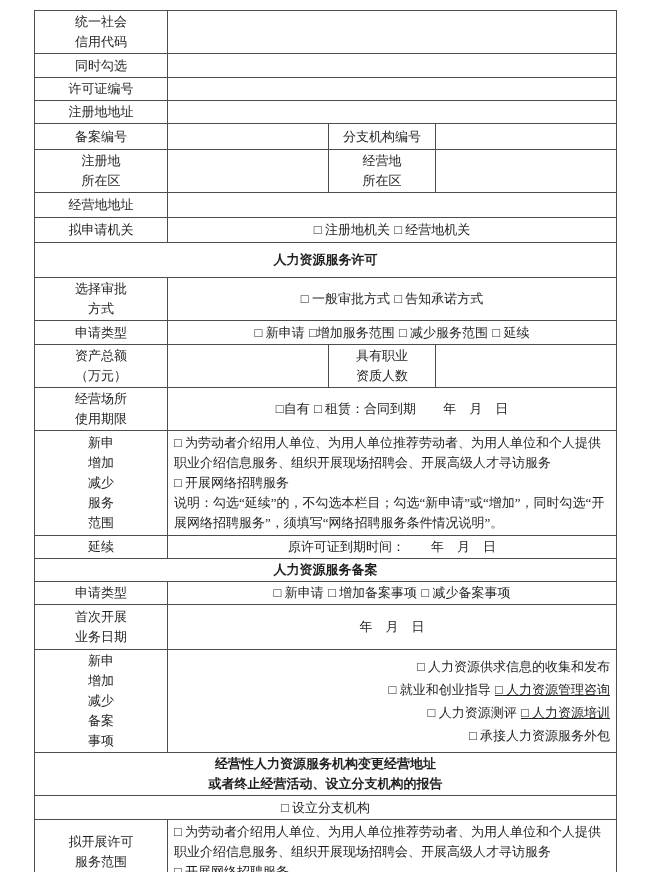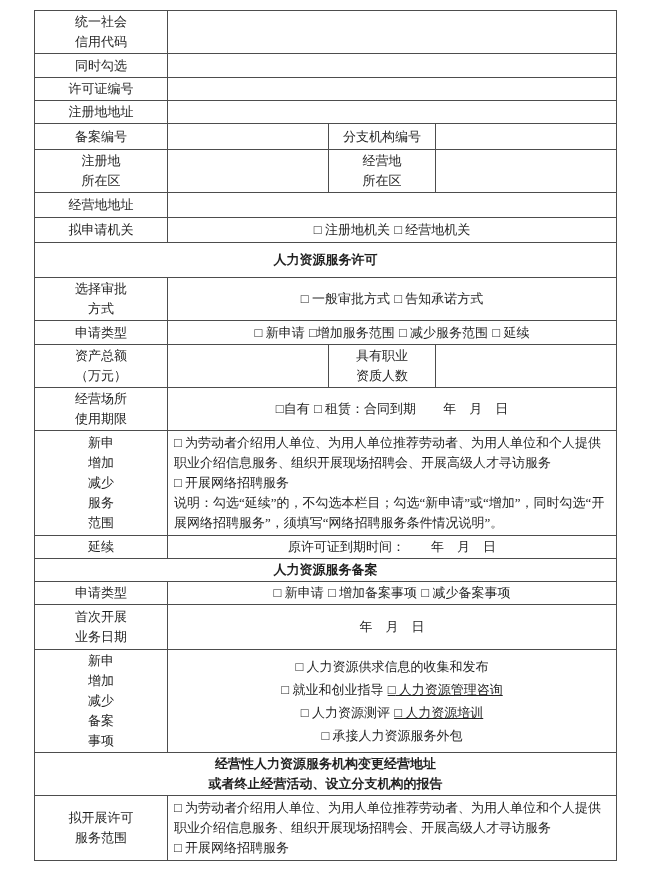--- a/index.html
+++ b/index.html
@@ -42,21 +42,21 @@
   }
   td.ctr { text-align: center; }
   td.inp { background: #ffffff; }
   .cb { letter-spacing: 0; }
   .opt { display: inline; cursor: default; }
   .opt + .opt { margin-left: 1px; }
   .gap-lg { margin-left: 30px; text-decoration: underline; }
   .date-gap { margin-left: 24px; }
   td.multiline { line-height: 20px; padding: 2px 6px; }
   td.items { line-height: 23px; }
-  td.items .line { text-align: center; }
+  td.items .line { text-align: right; }
 </style>
 </head>
 <body>
 
 <table class="form">
   <colgroup>
     <col style="width:133px">
       <col style="width:161px">
       <col style="width:107px">
       <col style="width:181px">
@@ -214,20 +214,25 @@
         <span class="opt"><span class="cb">□</span><span> 承接人力资源服务外包</span></span>
       </div>
     </td>
   </tr>
 
   <tr style="height:38px">
     <td class="sec" colspan="4">经营性人力资源服务机构变更经营地址
 或者终止经营活动、设立分支机构的报告</td>
   </tr>
 
+  <tr style="height:24px">
+    <td class="ctr" colspan="4">
+      <span class="opt"><span class="cb">□</span><span> 设立分支机构</span></span>
+    </td>
+  </tr>
 
   <tr style="height:65px">
     <td class="lbl">拟开展许可
 服务范围</td>
     <td class="multiline" colspan="3">
       <div><span class="cb">□</span><span> 为劳动者介绍用人单位、为用人单位推荐劳动者、为用人单位和个人提供职业介绍信息服务、组织开展现场招聘会、开展高级人才寻访服务</span></div>
       <div><span class="cb">□</span><span> 开展网络招聘服务</span></div>
     </td>
   </tr>
 </tbody>

